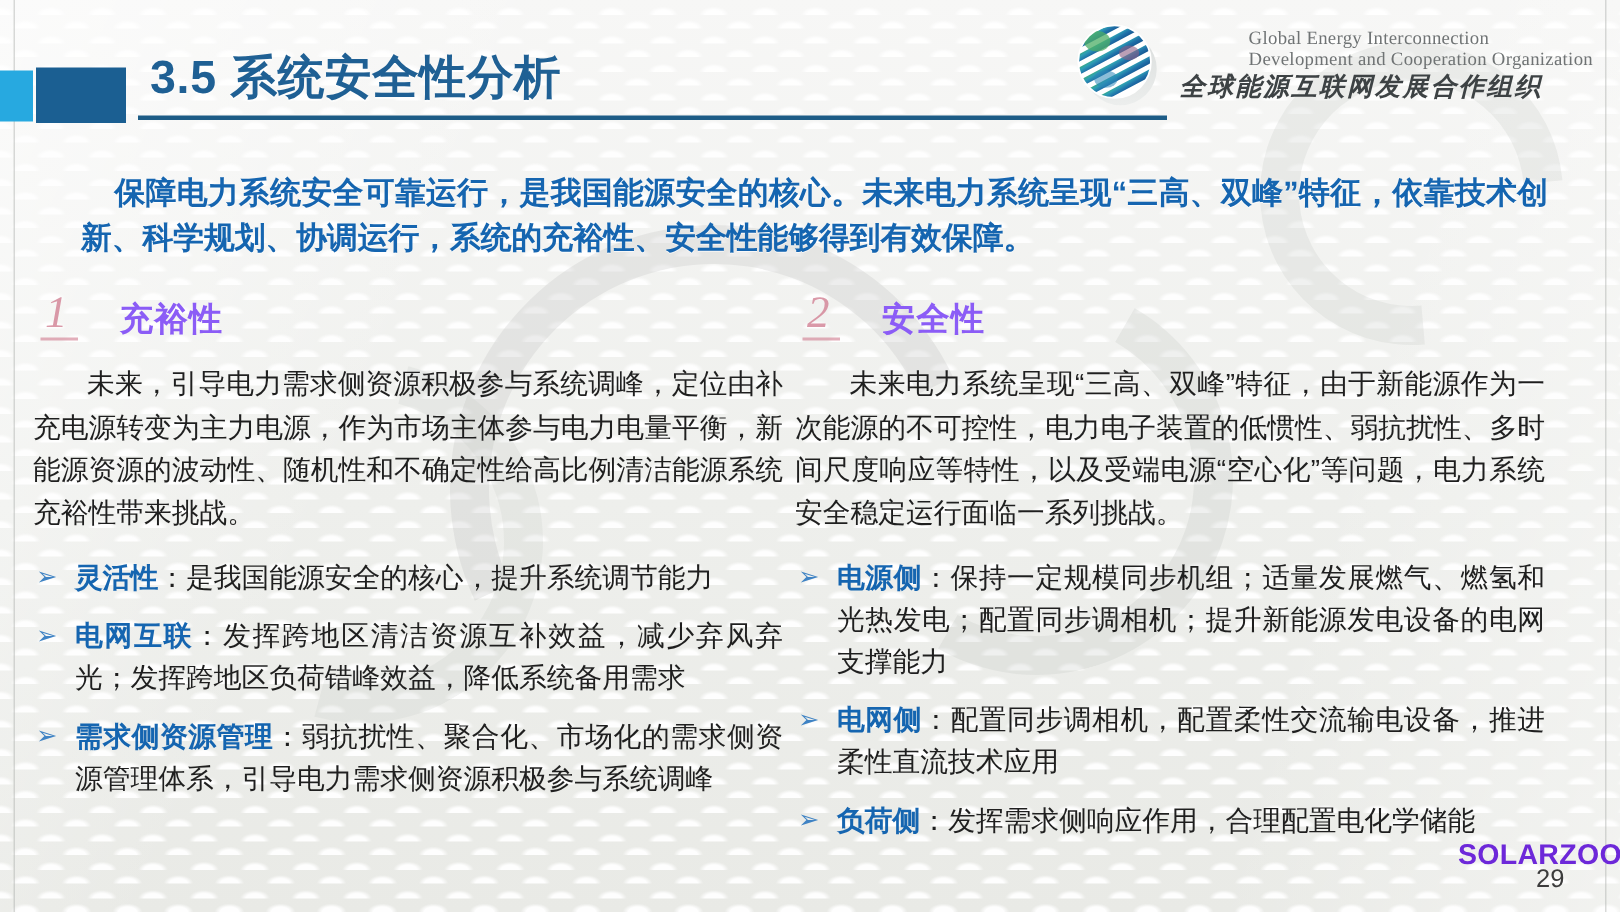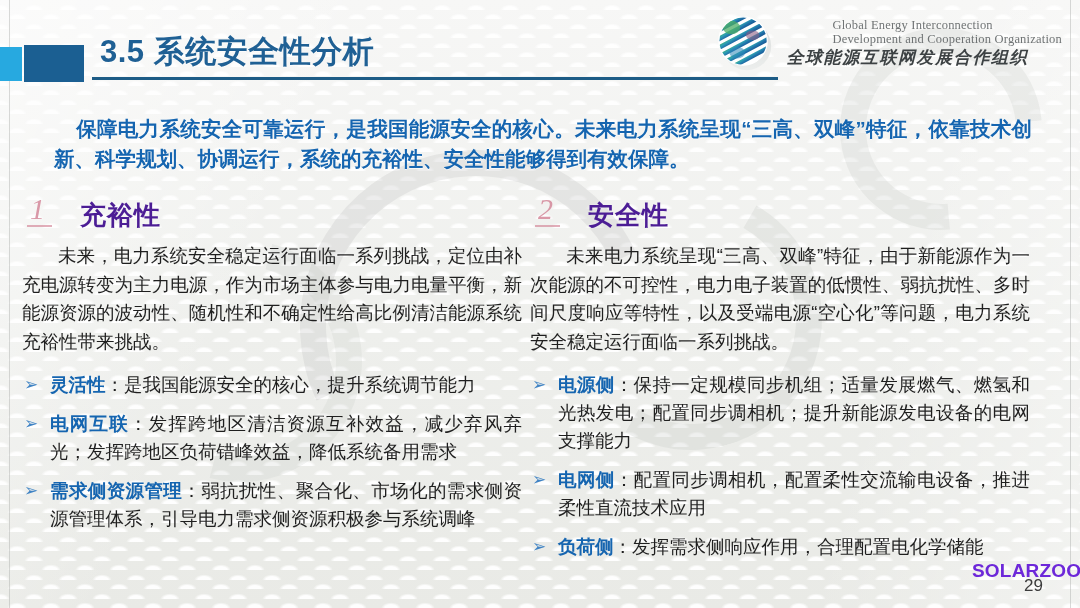--- a/index.html
+++ b/index.html
@@ -165,23 +165,23 @@
     content: "";
     position: absolute;
     left: -3px; bottom: -3px;
     width: 25px; height: 2px;
     background: #d4889a;
     opacity: 0.8;
   }
   .sec-title {
     position: absolute;
     left: 58px; top: 0;
-    font-size: 26px;
-    font-weight: bold;
-    color: #4c1d95;
+    font-size: 22px;
+    font-weight: bold;
+    color: #8b5cf6;
     letter-spacing: 1px;
   }
 
   .para {
     margin-top: 4px;
     font-size: 18.5px;
     color: #1f1f1f;
     line-height: 1.55;
     text-align: justify;
     text-justify: inter-ideograph;
@@ -293,21 +293,21 @@
     </div>
   </div>
 
   <div id="lead"><span class="indent"></span><span>保障电力系统安全可靠运行，是我国能源安全的核心。未来电力系统呈现“三高、双峰”特征，依靠技术创新、科学规划、协调运行，系统的充裕性、安全性能够得到有效保障。</span></div>
 
   <div class="col left">
     <div class="sec-head">
       <div class="sec-num">1</div>
       <div class="sec-title">充裕性</div>
     </div>
-    <div class="para"><span class="indent"></span><span>未来，电力系统安全稳定运行面临一系列挑战，定位由补充电源转变为主力电源，作为市场主体参与电力电量平衡，新能源资源的波动性、随机性和不确定性给高比例清洁能源系统充裕性带来挑战。</span></div>
+    <div class="para"><span class="indent"></span><span>未来，引导电力需求侧资源积极参与系统调峰，定位由补充电源转变为主力电源，作为市场主体参与电力电量平衡，新能源资源的波动性、随机性和不确定性给高比例清洁能源系统充裕性带来挑战。</span></div>
     <div class="bullets">
       <div class="bullet">
         <span class="bullet-arrow">➢</span><span class="bullet-label">灵活性</span><span>：是我国能源安全的核心，提升系统调节能力</span>
       </div>
       <div class="bullet">
         <span class="bullet-arrow">➢</span><span class="bullet-label">电网互联</span><span>：发挥跨地区清洁资源互补效益，减少弃风弃光；发挥跨地区负荷错峰效益，降低系统备用需求</span>
       </div>
       <div class="bullet">
         <span class="bullet-arrow">➢</span><span class="bullet-label">需求侧资源管理</span><span>：弱抗扰性、聚合化、市场化的需求侧资源管理体系，引导电力需求侧资源积极参与系统调峰</span>
       </div>

